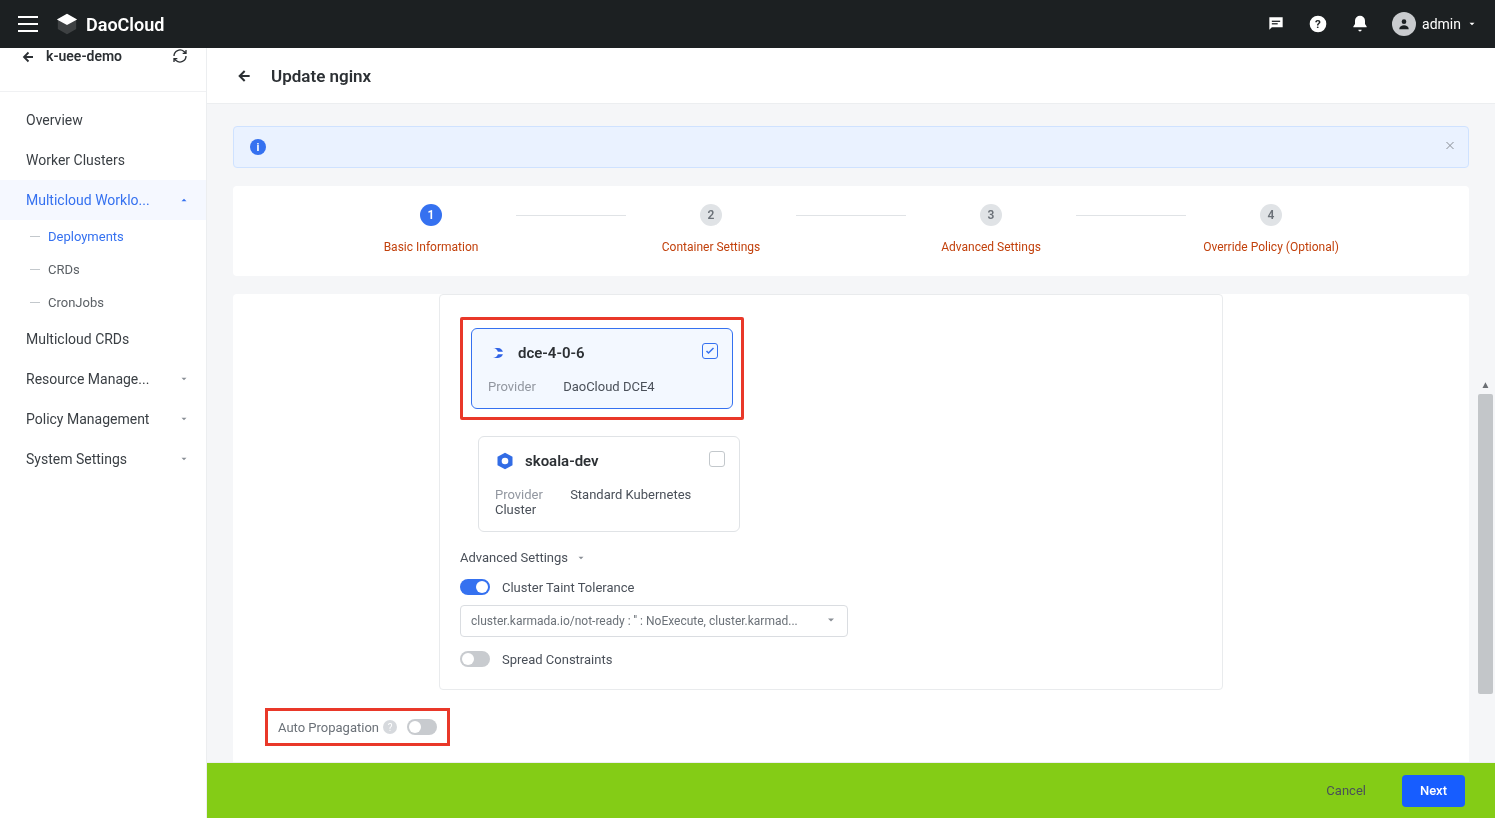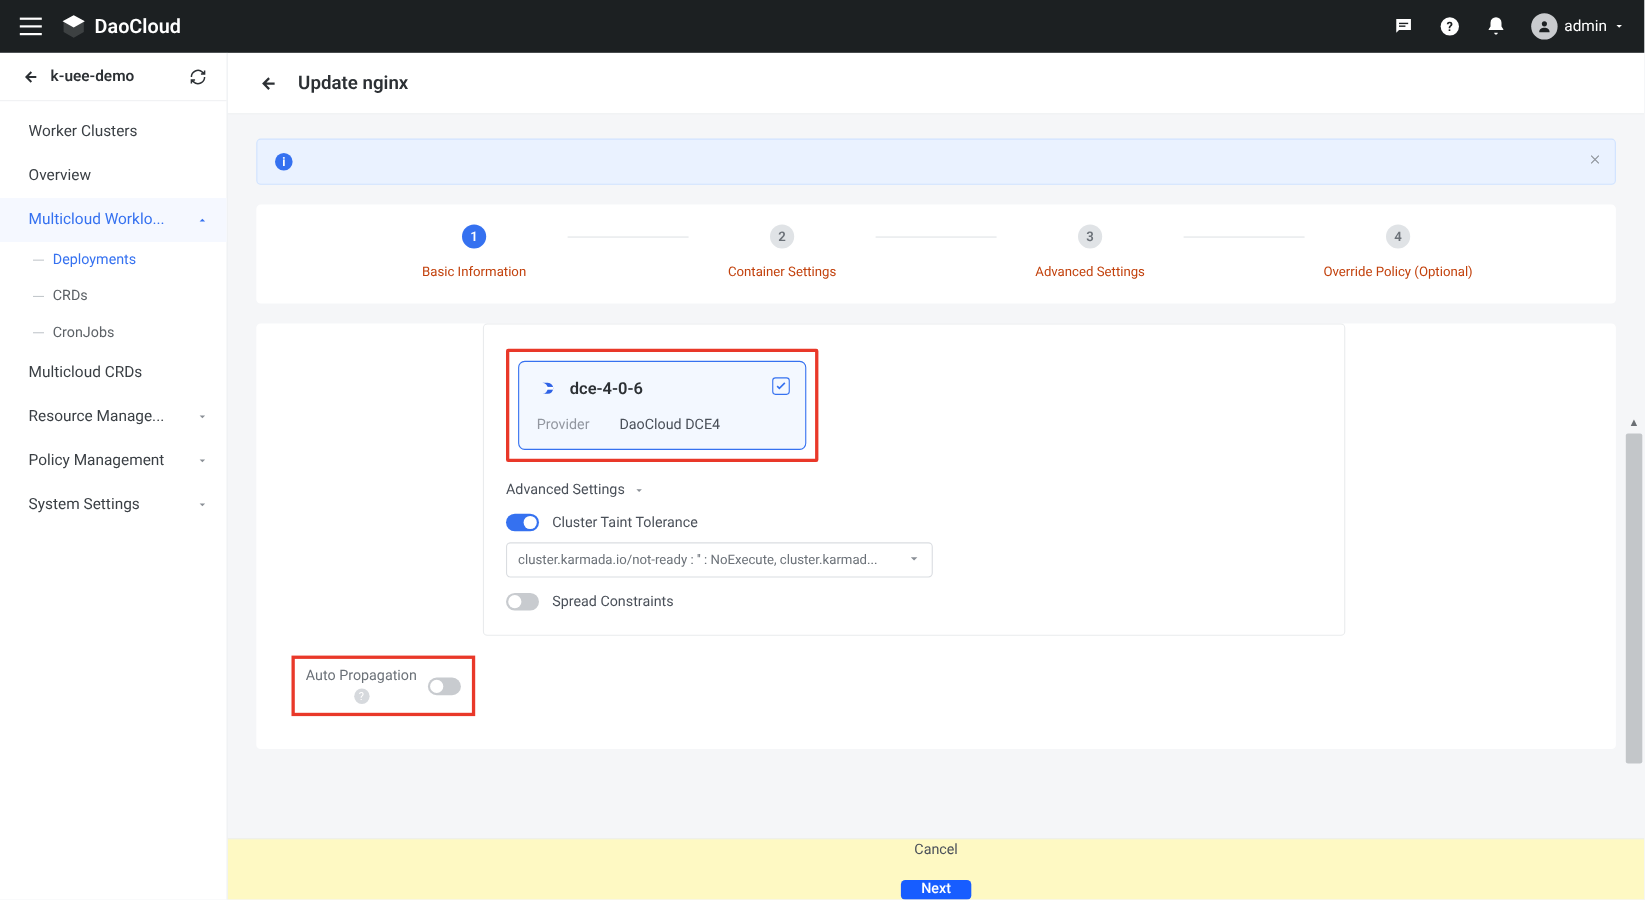--- a/index.html
+++ b/index.html
@@ -16,21 +16,21 @@
 .topbar-right { margin-left:auto; display:flex; align-items:center; gap:22px; }
 .topbar-right .ticon { cursor:pointer; display:flex; align-items:center; color:#fff; }
 .user { display:flex; align-items:center; gap:6px; font-size:14px; }
 .avatar-circle { width:24px; height:24px; border-radius:50%; background:#c9cbce; display:flex; align-items:center; justify-content:center; color:#1c2022; }
 
 
 .layout { flex:1; display:flex; overflow:hidden; }
 
 
 .sidebar { width:207px; background:#fff; border-right:1px solid #eceef0; display:flex; flex-direction:column; }
-.side-header { height:44px; display:flex; align-items:center; padding:0 18px; border-bottom:1px solid #f0f1f3; }
+.side-header { height:44px; display:flex; align-items:flex-start; padding:0 18px; border-bottom:1px solid #f0f1f3; }
 .back-arrow { cursor:pointer; margin-right:10px; display:flex; }
 .ctx-name { font-size:14px; font-weight:600; color:#2c3034; flex:1; }
 .refresh-icon { cursor:pointer; display:flex; }
 .nav { padding:8px 0; font-size:14px; color:#3a3f44; }
 .nav-item { padding:12px 26px; cursor:pointer; display:flex; align-items:center; }
 .nav-item.expand { color:#3571f0; background:#f5f8ff; justify-content:space-between; padding-right:16px; }
 .nav-item.expand .label { overflow:hidden; text-overflow:ellipsis; white-space:nowrap; }
 .chev { width:12px; height:12px; display:flex; align-items:center; justify-content:center; }
 .sub-item { padding: 9px 26px 9px 30px; font-size:13px; color:#5c6166; cursor:pointer; display:flex; align-items:center; gap:8px; }
 .sub-item .dash { width:10px; height:1px; background:#c3c8cc; }
@@ -84,29 +84,29 @@
 .switch.on .knob { left:16px; }
 
 .topbar-right svg, .sidebar svg, .page-header svg { display:block; }
 
 .select-box { margin-top:10px; margin-left:200px; width:388px; height:32px; border:1px solid #dadde1; border-radius:4px; display:flex; align-items:center; padding:0 10px; font-size:12px; color:#6b7178; position:relative; cursor:pointer; }
 .select-box .sel-text { white-space:nowrap; overflow:hidden; text-overflow:ellipsis; flex:1; }
 .select-box .drop-chev { color:#8a8f96; }
 
 .ap-row-wrap { margin-top:18px; display:inline-block; }
 .ap-box { border:3px solid #e93829; display:inline-flex; align-items:center; padding:8px 10px; gap:10px; }
-.ap-label { font-size:13px; color:#6b7178; display:flex; align-items:center; gap:4px;flex-direction:column; }
+.ap-label { font-size:13px; color:#6b7178; display:flex; align-items:center; gap:4px; }
 .help-icon { width:14px; height:14px; border-radius:50%; background:#d6d9dd; color:#fff; font-size:10px; display:flex; align-items:center; justify-content:center; }
 
 
 .fake-scroll { position:absolute; right:2px; top:290px; width:15px; height:300px; background:#c3c6c9; border-radius:2px; }
 .fake-scroll-up { position:absolute; right:2px; top:273px; width:15px; height:15px; display:flex; align-items:center; justify-content:center; color:#6b6f74; font-size:10px; }
 
 
-.footer { height:56px; background:#fef9c3; border-top:1px solid #eceef0; display:flex; align-items:center; justify-content:flex-end; padding:0 30px; gap:18px;flex-direction:column; }
+.footer { height:56px; background:#84cc16; border-top:1px solid #eceef0; display:flex; align-items:center; justify-content:flex-end; padding:0 30px; gap:18px; }
 .btn { height:32px; padding:0 18px; border-radius:4px; font-size:13px; cursor:pointer; display:flex; align-items:center; }
 .btn.secondary { background:transparent; color:#4a5059; }
 .btn.primary { background:#175dff; color:#fff; font-weight:500; }
 .clusters-col { margin-left:186px; }
 
 
 .deploy-box { border:1px solid #e9ebed; border-radius:4px; margin:0 220px 0 180px; padding:18px 20px 22px; position:relative; }
 .deploy-box .section-label, .deploy-box .toggle-row, .deploy-box .select-box { margin-left:0; }
 .deploy-box .clusters-col { margin-left:0; }
 
@@ -174,24 +174,24 @@
       </span>
       <span class="ctx-name">k-uee-demo</span>
       <span class="refresh-icon">
         <svg width="16" height="16" viewBox="0 0 24 24" fill="none" stroke="#2c3034" stroke-width="2">
             <path d="M3 12a9 9 0 0 1 15-6.7L21 8M21 3v5h-5M21 12a9 9 0 0 1-15 6.7L3 16M3 21v-5h5"></path>
           </svg>
       </span>
     </div>
     <div class="nav">
       <div class="nav-item">
+          <span>Overview</span>
+        </div>
+      <div class="nav-item">
           <span>Worker Clusters</span>
-        </div>
-      <div class="nav-item">
-          <span>Overview</span>
         </div>
       <div class="nav-item expand">
         <span class="label">Multicloud Worklo...</span>
         <span class="chev">
             <svg width="10" height="10" viewBox="0 0 24 24" fill="#3571f0">
               <path d="M6 15l6-6 6 6z"></path>
             </svg>
           </span>
       </div>
       <div class="sub-item active">
@@ -300,20 +300,36 @@
                         <path d="M5 12l4 4L19 6"></path>
                       </svg>
                   </span>
                   <div class="cluster-provider">
                     <span>Provider</span>
                     <span class="pval">DaoCloud DCE4</span>
                   </div>
                 </div>
               </div>
 
+              <div class="cluster-card second">
+                <div class="cluster-head">
+                  <svg width="20" height="20" viewBox="0 0 24 24">
+                      <polygon points="12,2 21,7 21,17 12,22 3,17 3,7" fill="#326ce5"></polygon>
+                      <circle cx="12" cy="12" r="4" fill="#fff"></circle>
+                    </svg>
+                  <span>skoala-dev</span>
+                </div>
+                <span class="check-box">
+                  
+                </span>
+                <div class="cluster-provider">
+                  <span>Provider</span>
+                  <span class="pval">Standard Kubernetes Cluster</span>
+                </div>
+              </div>
             </div>
 
             <div class="section-label plain">
               <span>Advanced Settings</span>
               <svg width="10" height="10" viewBox="0 0 24 24" fill="#8a8f96">
                   <path d="M6 9l6 6 6-6z"></path>
                 </svg>
             </div>
 
             <div class="toggle-row">

